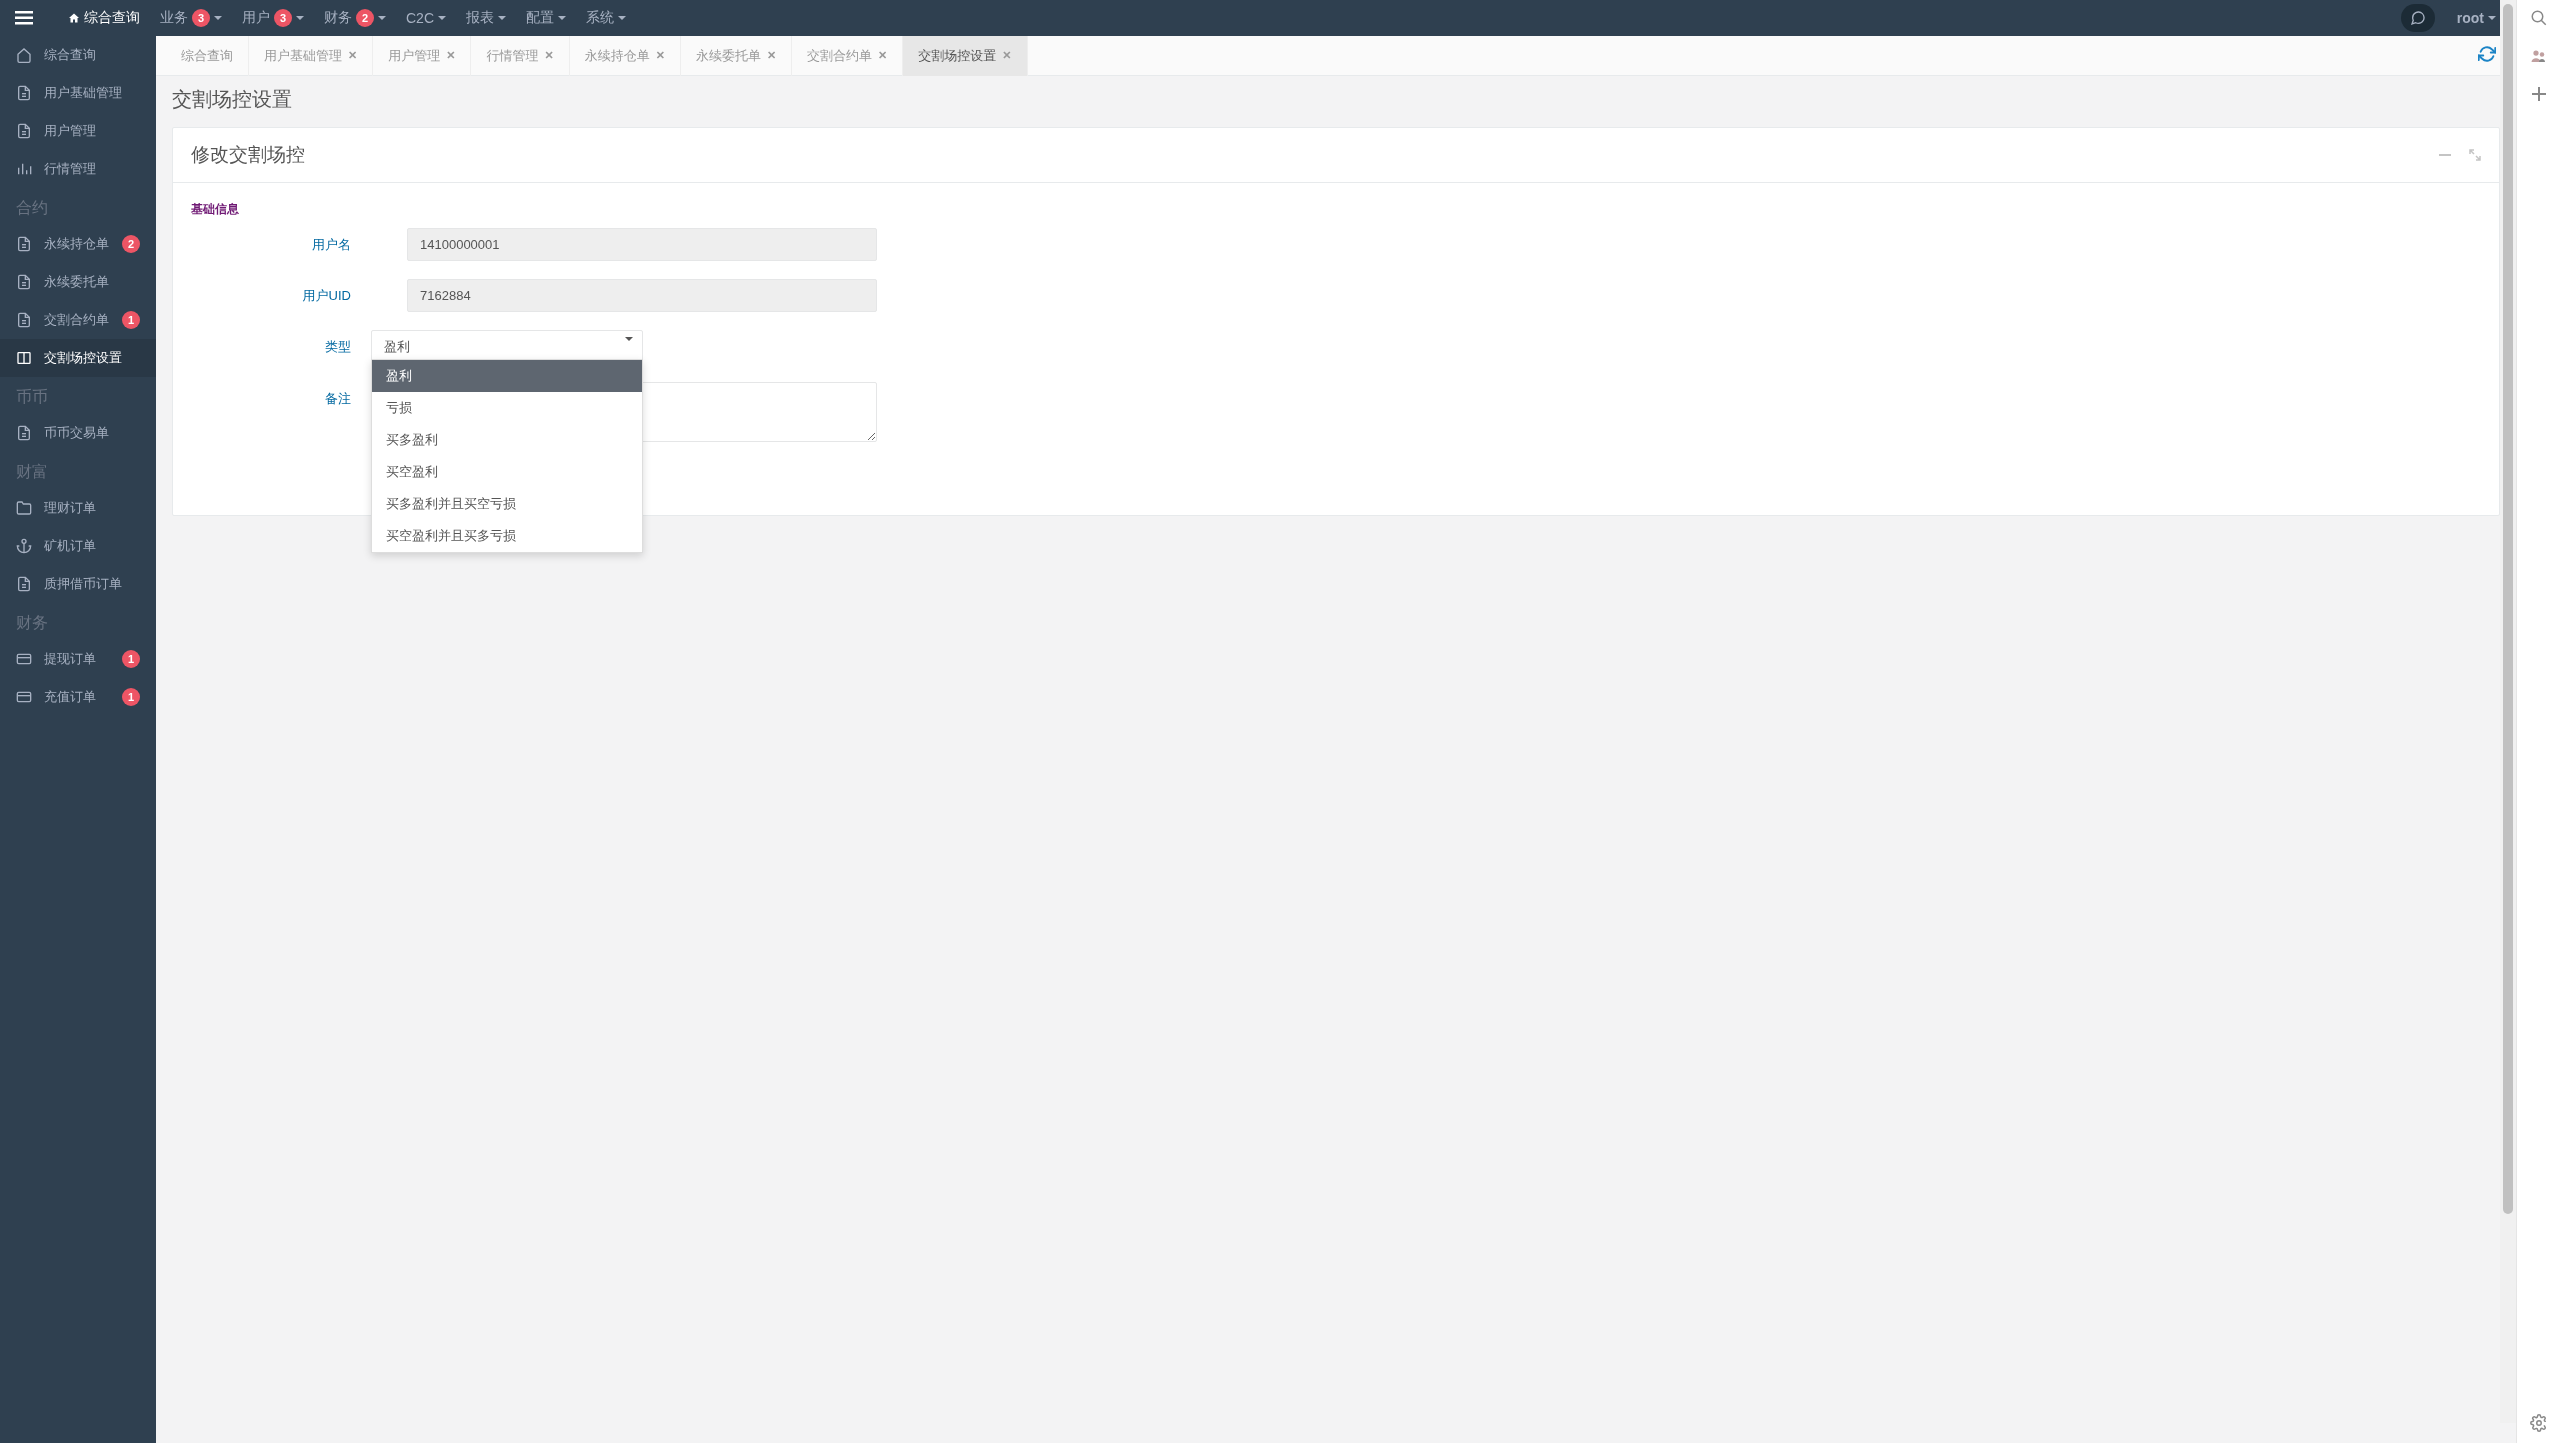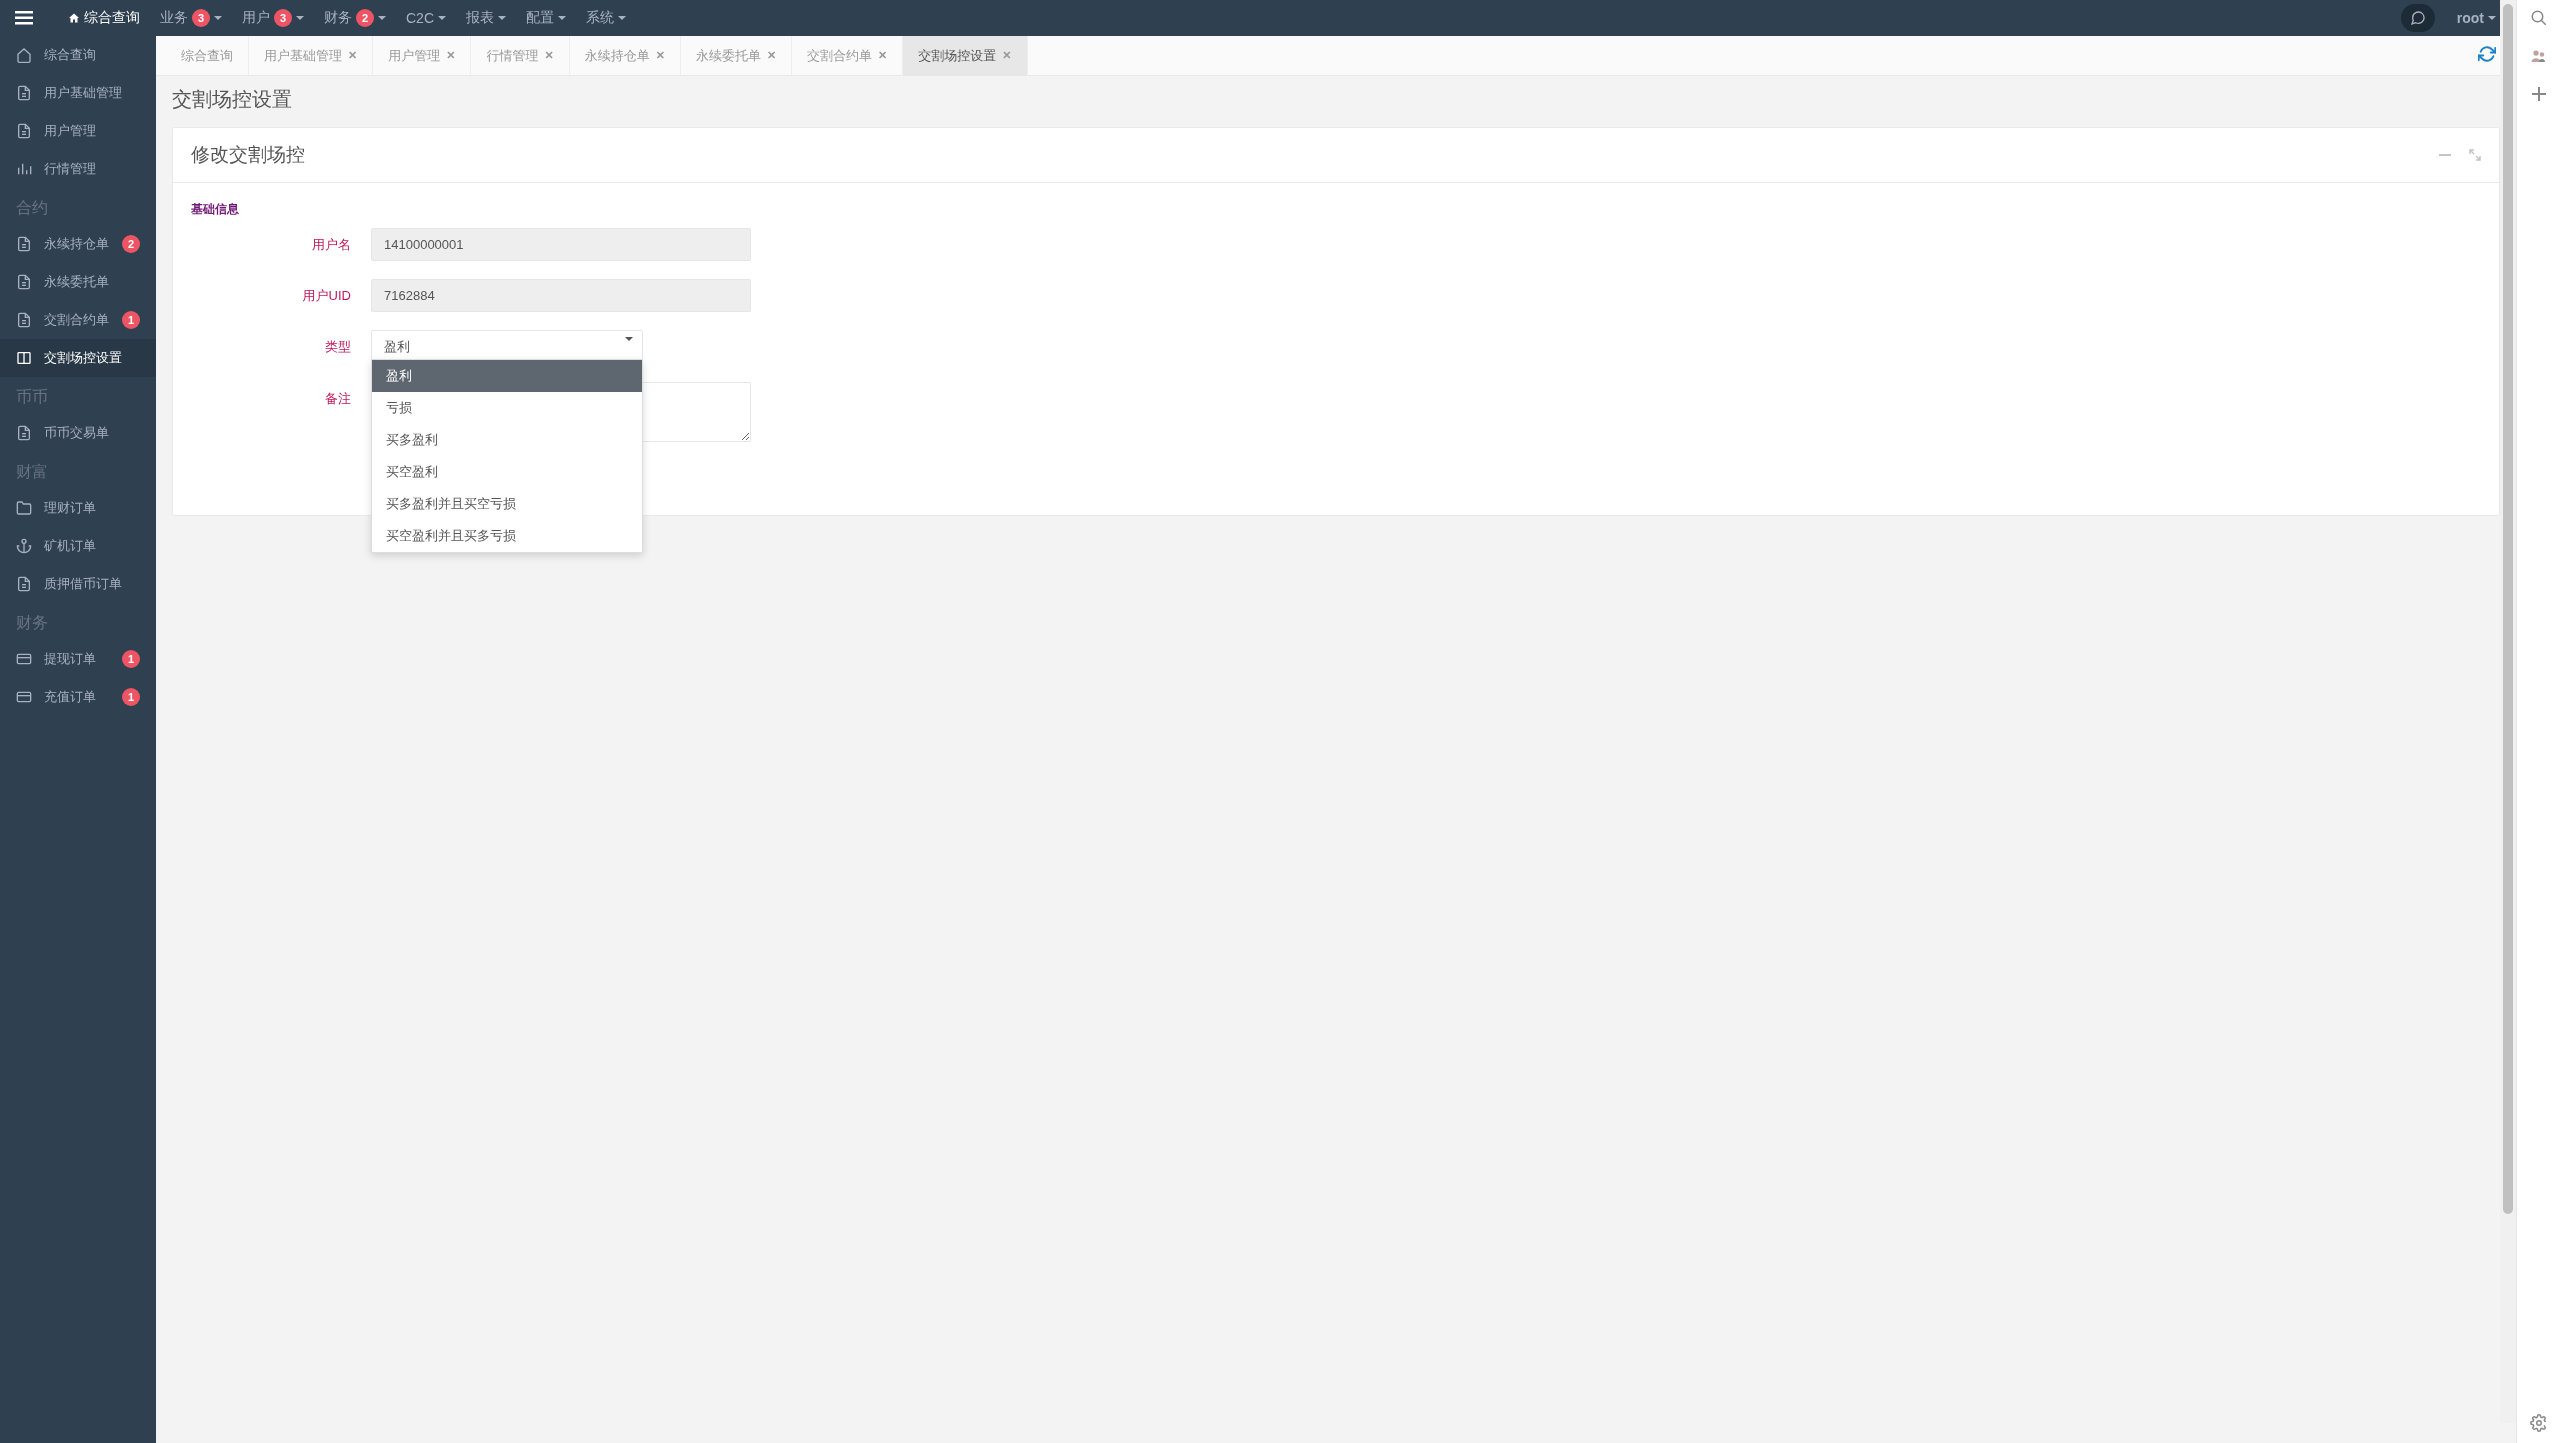--- a/index.html
+++ b/index.html
@@ -50,22 +50,22 @@
     
     .panel { background: #fff; border: 1px solid #e7eaec; border-radius: 2px; margin-bottom: 20px; }
     .panel-header { padding: 14px 18px; border-bottom: 1px solid #e7eaec; display: flex; align-items: center; color: #555; font-size: 19px; gap: 8px; }
     .panel-tools { margin-left: auto; display: flex; gap: 18px; color: #c4c4c4; }
     .panel-tool { cursor: pointer; }
     .panel-body { padding: 18px; position: relative; }
     
     .section-title { font-size: 12px; font-weight: bold; color: #701a75; margin-bottom: 10px; }
     
     .form-row { display: flex; align-items: flex-start; margin-bottom: 18px; }
-    .form-label { width: 180px; text-align: right; padding-right: 20px; color: #be185d; padding-top: 8px; font-size: 13px; }
-    .form-control { width: 380px; }
+    .form-label { width: 180px; text-align: right; padding-right: 20px; color: #0369a1; padding-top: 8px; font-size: 13px; }
+    .form-control { width: 470px; margin-left: 36px; }
     .form-control input, .form-control textarea, .form-select {
       width: 100%; padding: 8px 12px; border: 1px solid #e5e6e7; border-radius: 2px; font-size: 13px; color: #555; background: #fff;
     }
     .form-control input[readonly] { background: #eee; cursor: not-allowed; }
     .form-control textarea { min-height: 60px; resize: vertical; }
     .form-select-wrap { width: 272px; position: relative; }
     .form-select {
       width: 100%; height: 34px; appearance: none; padding-right: 28px; cursor: pointer; font-family: inherit;
     }
     .select-arrow { position: absolute; right: 10px; top: 50%; transform: translateY(-40%); pointer-events: none; }

